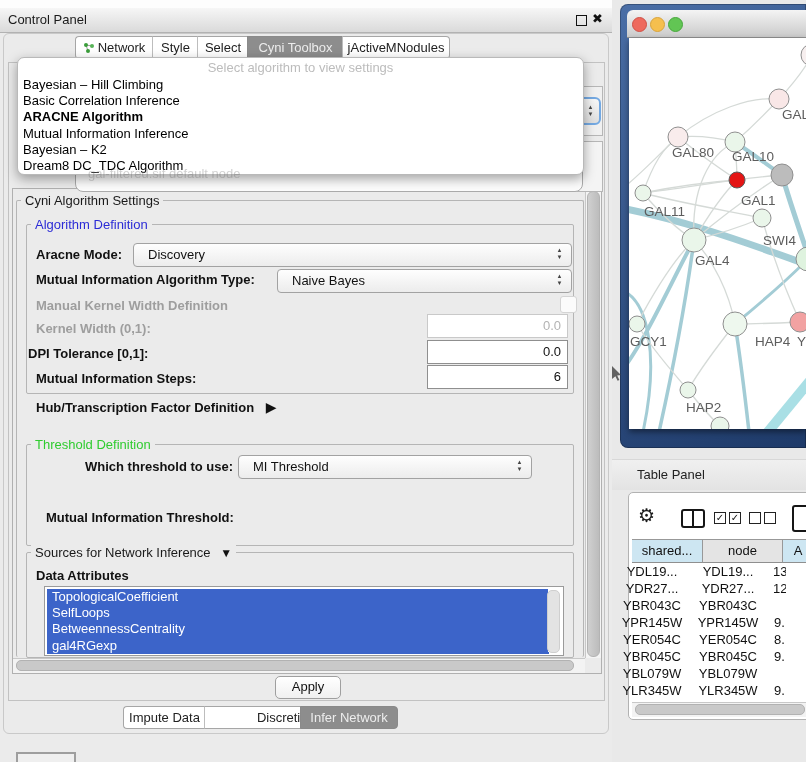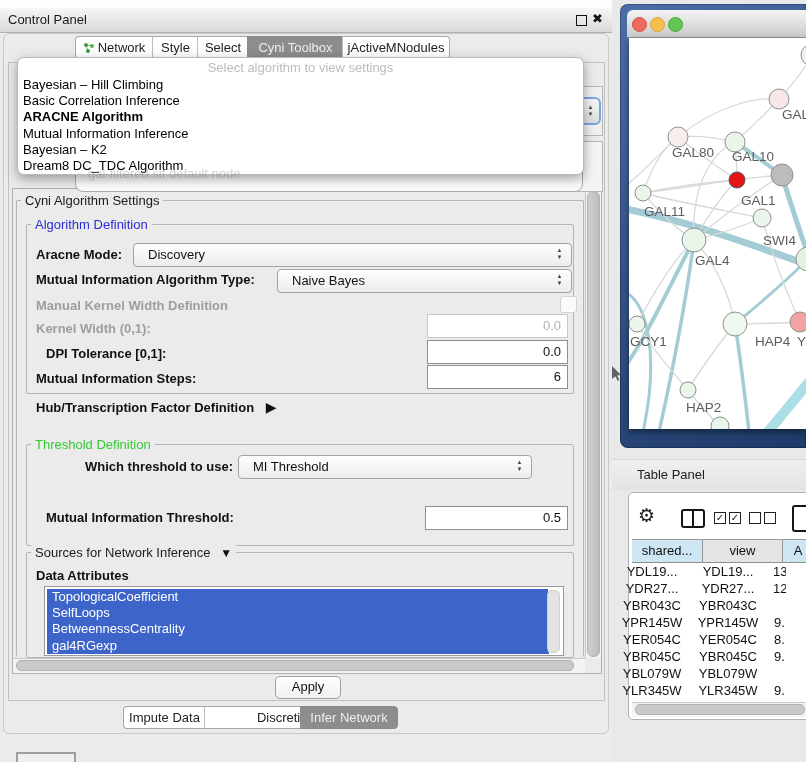--- a/index.html
+++ b/index.html
@@ -155,40 +155,39 @@
   </div>
   <span class="abs blabel" style="left:36px;top:272px;">Mutual Information Algorithm Type:</span>
   <div class="combo" style="left:277px;top:269px;width:279px;height:22px;">
     <span>Naive Bayes</span>
     <span class="spin">▲<br>▼</span>
   </div>
   <span class="abs dislabel" style="left:36px;top:298px;">Manual Kernel Width Definition</span>
   <span class="cb-dis" style="left:560px;top:296px;"></span>
   <span class="abs dislabel" style="left:36px;top:321px;">Kernel Width (0,1):</span>
   <div class="field dis" style="left:427px;top:314px;width:133px;height:19px;">0.0</div>
-  <span class="abs blabel" style="left:46px;top:346px;">DPI Tolerance [0,1]:</span>
+  <span class="abs blabel" style="left:28px;top:346px;">DPI Tolerance [0,1]:</span>
   <div class="field" style="left:427px;top:340px;width:133px;height:19px;">0.0</div>
   <span class="abs blabel" style="left:36px;top:371px;">Mutual Information Steps:</span>
   <div class="field" style="left:427px;top:365px;width:133px;height:19px;">6</div>
 
   <div class="abs" style="left:36px;top:399px;">
     <span class="blabel">Hub/Transcription Factor Definition</span>
     <span style="color:#111;margin-left:8px;font-size:14px;">▶</span>
   </div>
 
   <div class="group" style="left:26px;top:444px;width:546px;height:100px;">
     <span class="legend t-green" style="left:4px;top:-8px;">Threshold Definition</span>
   </div>
   <span class="abs blabel" style="left:85px;top:459px;">Which threshold to use:</span>
   <div class="combo" style="left:238px;top:455px;width:278px;height:22px;">
     <span>MI Threshold</span>
     <span class="spin">▲<br>▼</span>
   </div>
   <span class="abs blabel" style="left:46px;top:510px;">Mutual Information Threshold:</span>
-  <div class="field" style="left:425px;top:506px;width:135px;height:19px;">0.5</div>
 
   <div class="group" style="left:26px;top:552px;width:546px;height:104px;">
     <span class="legend" style="left:4px;top:-8px;">
       <span>Sources for Network Inference</span>
       <span style="margin-left:6px;font-size:12px;color:#111;">▼</span>
     </span>
   </div>
   <span class="abs blabel" style="left:36px;top:568px;">Data Attributes</span>
   <div class="abs attrbox" style="left:44px;top:586px;width:518px;height:68px;">
     <div id="attr-items" style="padding:2px 0 0 2px;">
@@ -302,21 +301,21 @@
   <span class="mini-cb" style="left:714px;top:512px;">✓</span>
   <span class="mini-cb" style="left:729px;top:512px;">✓</span>
   <span class="mini-cb" style="left:749px;top:512px;"></span>
   <span class="mini-cb" style="left:764px;top:512px;"></span>
   <span class="icon-box" style="left:792px;top:505px;width:22px;height:23px;"></span>
 
   <div class="hcell hc-blue" style="left:632px;top:539px;width:70px;">
     <span>shared...</span>
   </div>
   <div class="hcell hc-gray" style="left:703px;top:539px;width:79px;">
-    <span>view</span>
+    <span>node</span>
   </div>
   <div class="hcell hc-blue" style="left:783px;top:539px;width:30px;">
     <span>A</span>
   </div>
 
   <div class="abs" id="table-rows" style="left:612px;top:563px;width:174px;height:139px;overflow:hidden;text-align:center;">
       <div class="trow">
         <span class="tc1">YDL19...</span>
         <span class="tc2">YDL19...</span>
         <span class="tc3">13</span>

